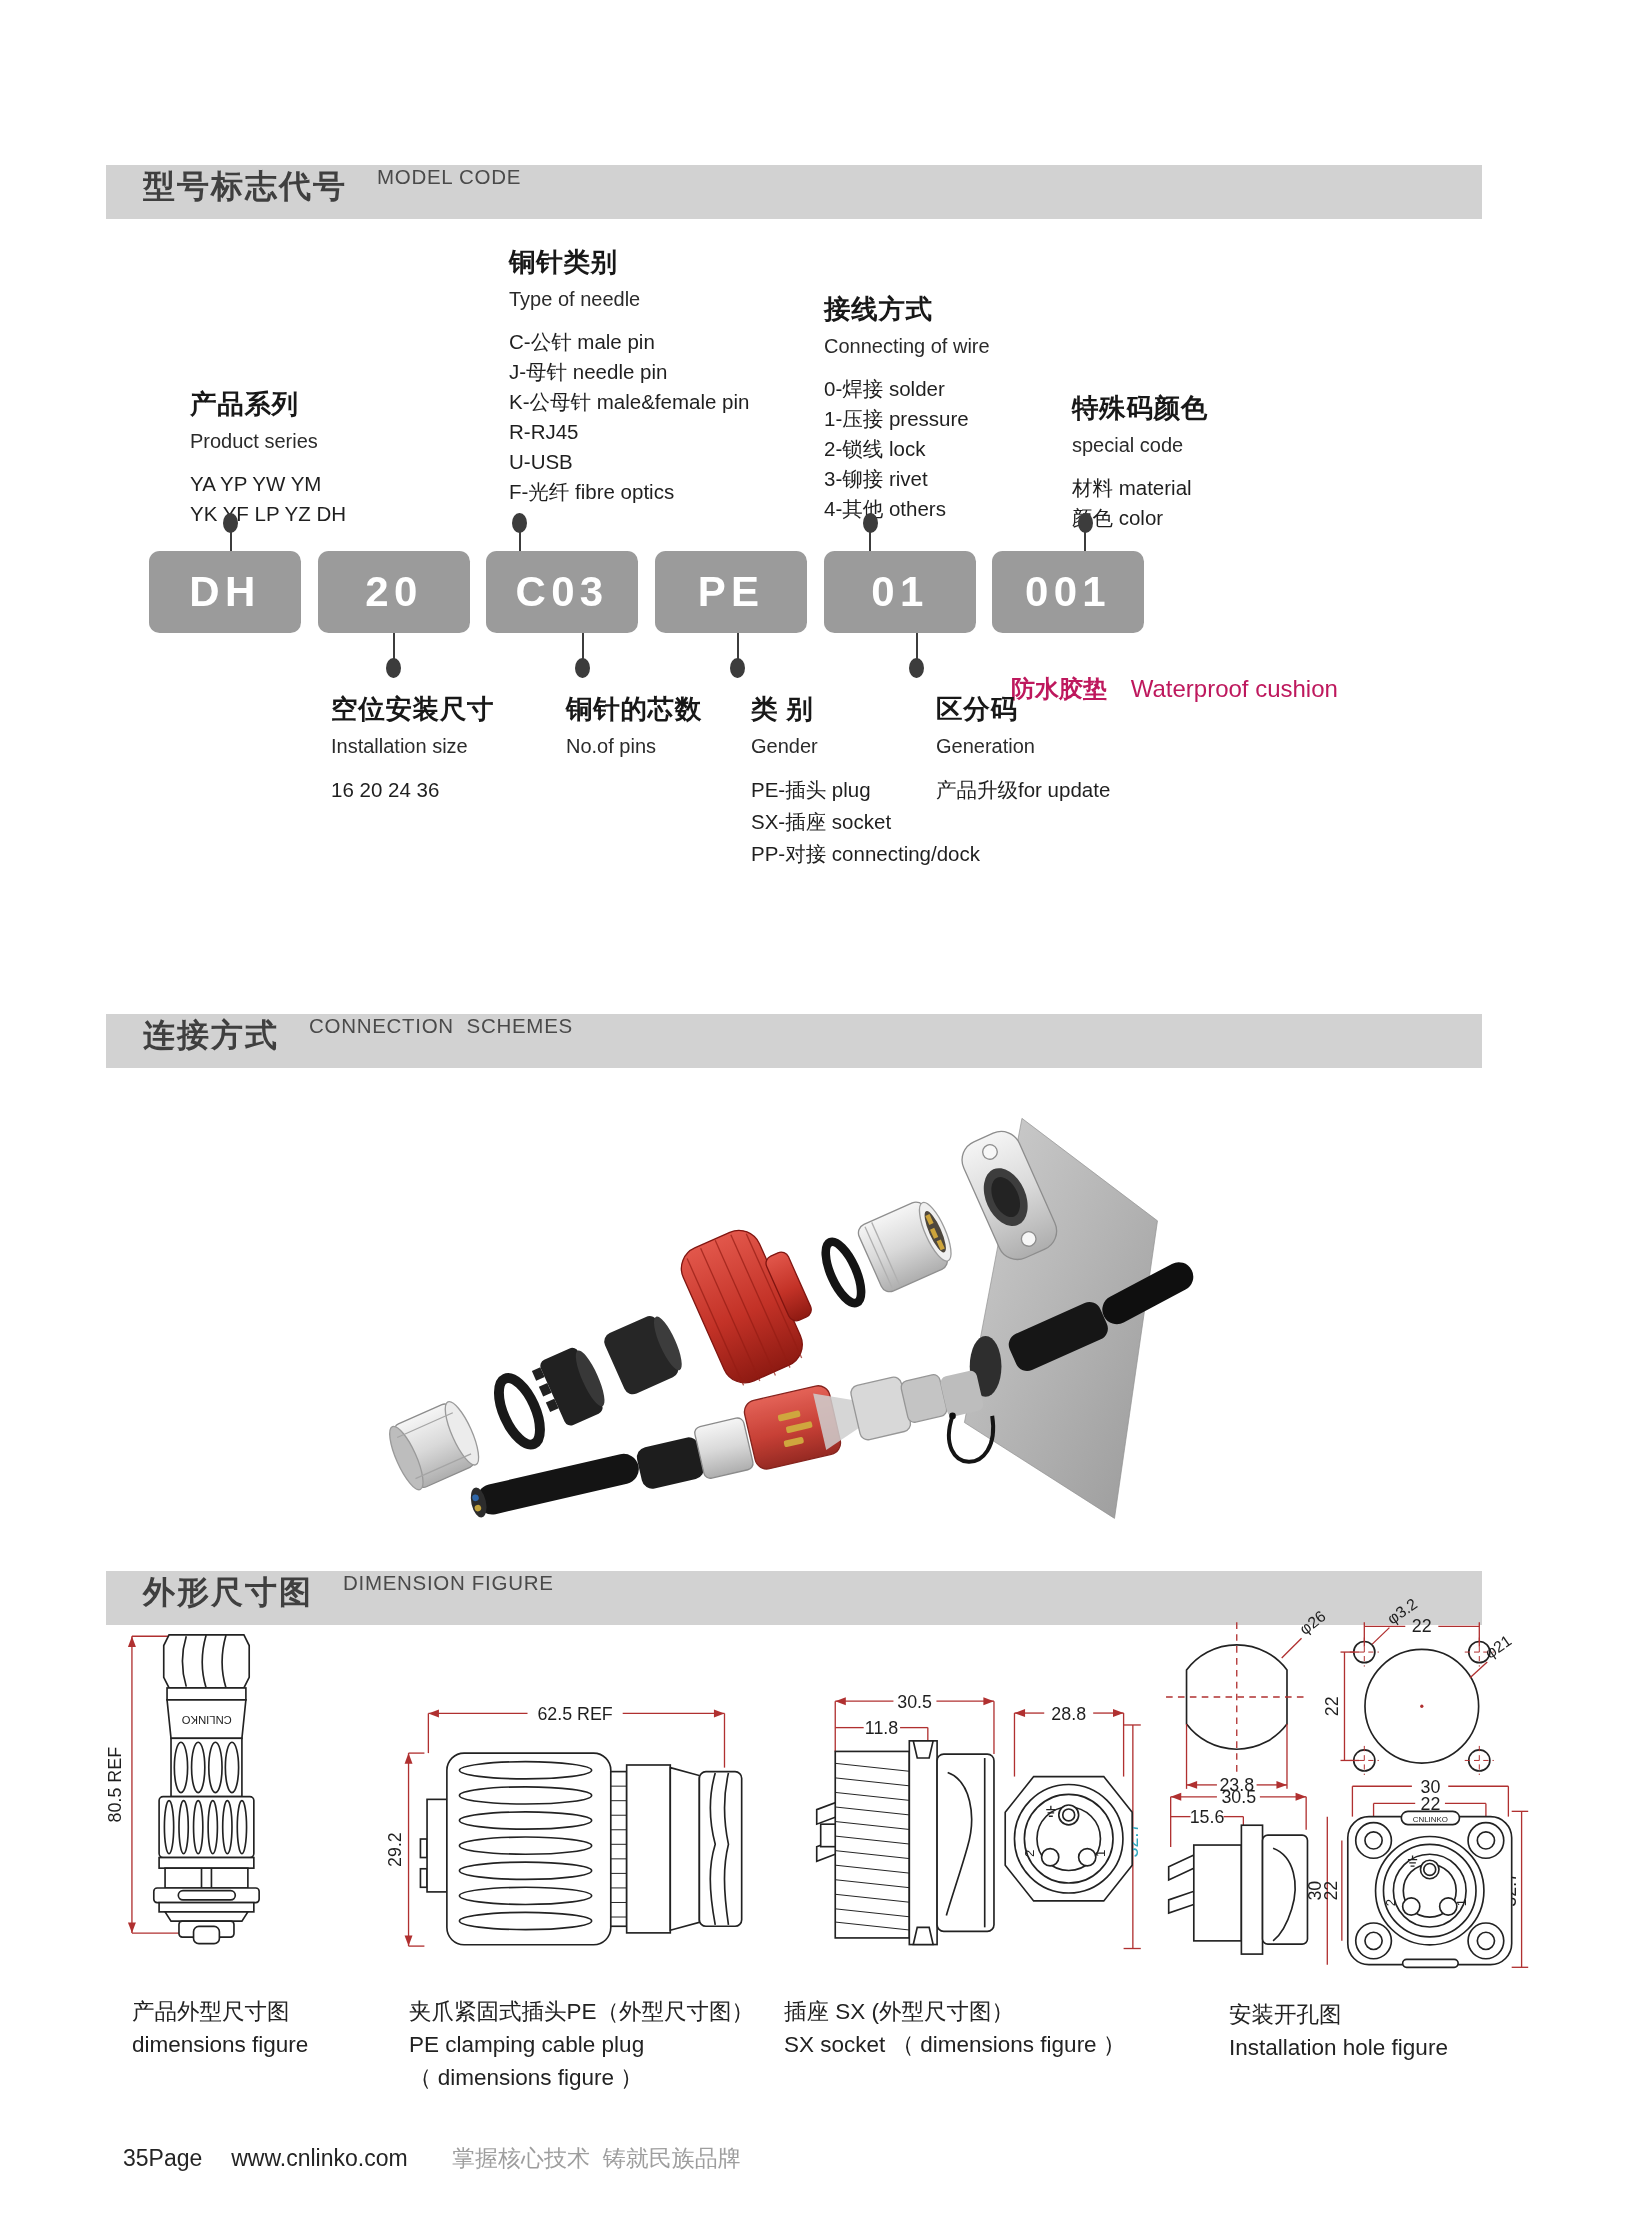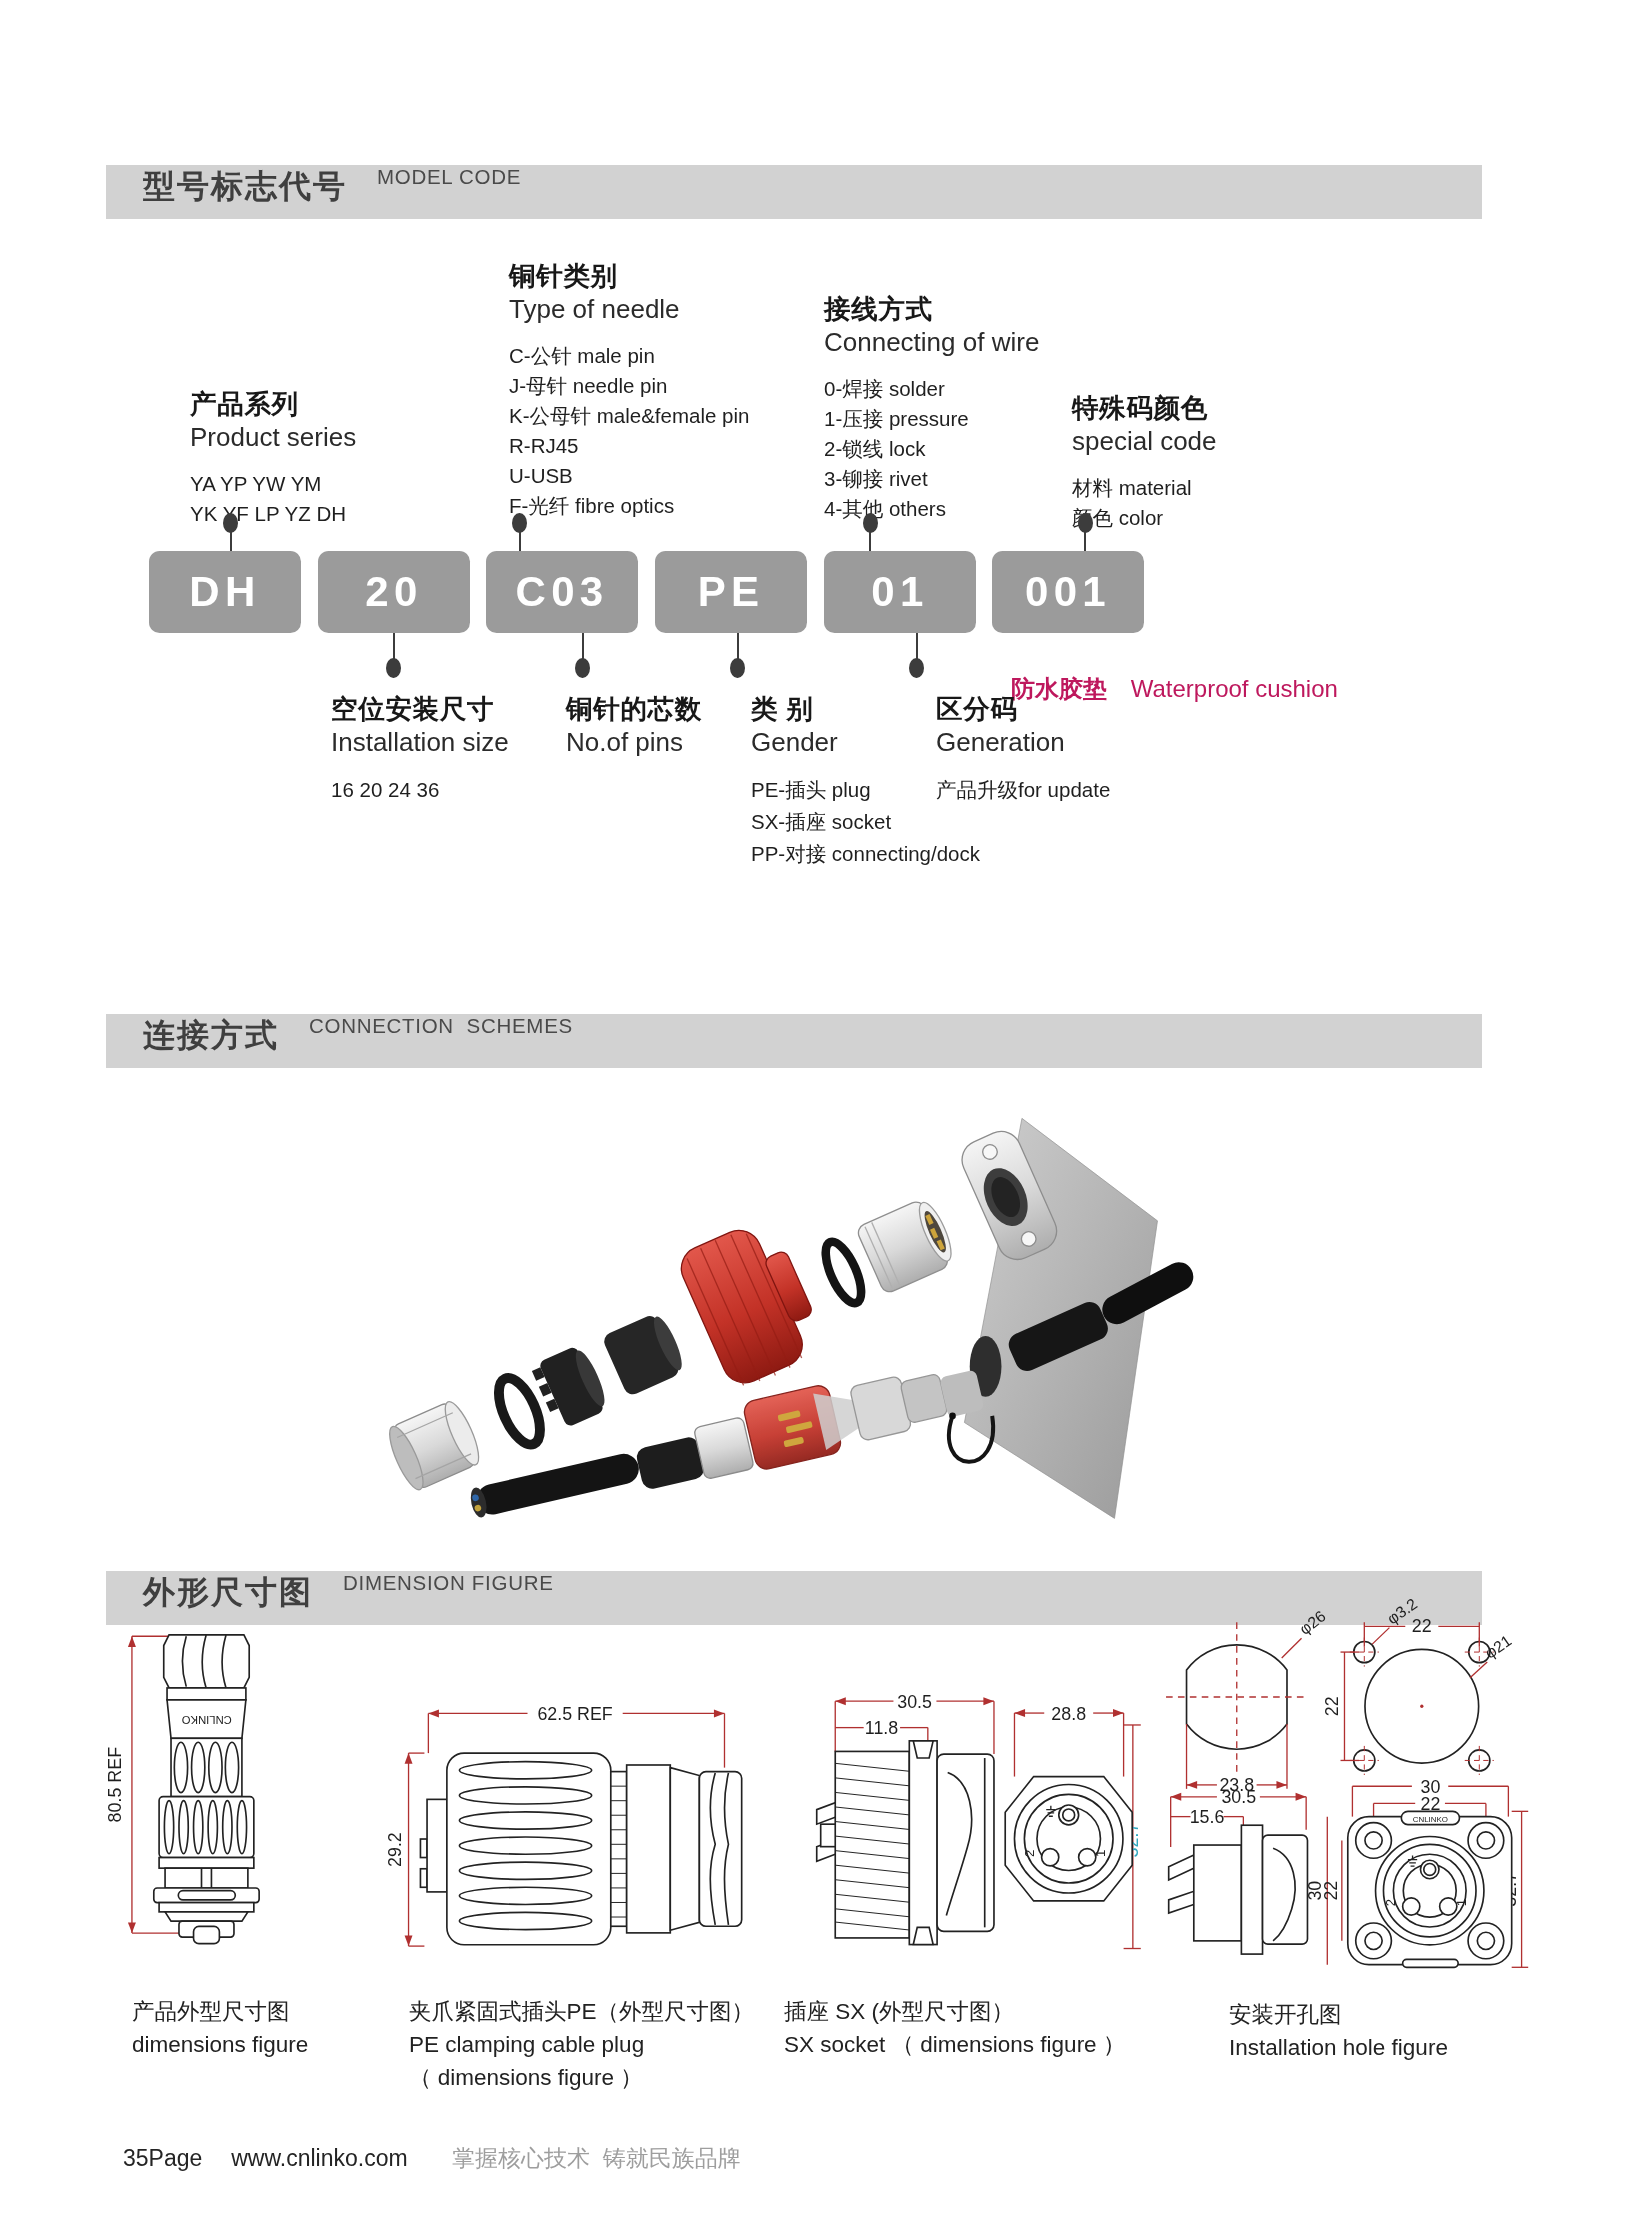--- a/index.html
+++ b/index.html
@@ -4,21 +4,21 @@
 <style>
   html,body{margin:0;padding:0;background:#fff}
   .page{position:relative;width:1645px;height:2227px;background:#fff;
         font-family:"Liberation Sans","DejaVu Sans",sans-serif;color:#1c1c1c;overflow:hidden}
   .banner{position:absolute;left:106px;width:1376px;height:54px;background:#d2d2d2;
           display:flex;align-items:flex-start;padding-left:37px;box-sizing:border-box}
   .banner .zh{font-size:32px;font-weight:bold;color:#3f3f3f;letter-spacing:2px}
   .banner .en{font-size:20.5px;color:#4a4a4a;margin-left:30px;letter-spacing:0.7px;white-space:pre}
   .grp{position:absolute}
   .grp .zh{font-size:26.5px;font-weight:bold;letter-spacing:0.7px;color:#181818}
-  .grp .en{font-size:26px;color:#2b2b2b;}
+  .grp .en{font-size:20px;color:#2b2b2b;margin-top:8px}
   .grp .lines{margin-top:16px}
   .grp .lines div{font-size:20.5px;line-height:30px;color:#1f1f1f}
   .bgrp .lines div{line-height:32px}
   .codebox{position:absolute;top:551px;width:152px;height:82px;background:#9b9b9b;border-radius:10.6px;
            color:#fff;display:flex;align-items:center;justify-content:center;
            font-size:42px;font-weight:bold;letter-spacing:5.3px}
   .dot{position:absolute;width:14.6px;height:20px;border-radius:50%;background:#3c3c3c}
   .vline{position:absolute;width:2px;background:#3c3c3c}
   .note{position:absolute;left:1011px;top:673px;font-size:24px;color:#be185d}
   .note .zh{font-weight:bold}
@@ -46,21 +46,21 @@
 
   <div class="grp" style="left:190px;top:386px">
     <div class="zh">产品系列</div>
     <div class="en">Product series</div>
     <div class="lines">
       <div>YA YP YW YM</div>
       <div>YK YF LP YZ DH</div>
     </div>
   </div>
 
-  <div class="grp" style="left:509px;top:258px">
+  <div class="grp" style="left:509px;top:244px">
     <div class="zh">铜针类别</div>
     <div class="en">Type of needle</div>
     <div class="lines">
       <div>C-公针 male pin</div>
       <div>J-母针 needle pin</div>
       <div>K-公母针 male&amp;female pin</div>
       <div>R-RJ45</div>
       <div>U-USB</div>
       <div>F-光纤 fibre optics</div>
     </div>

